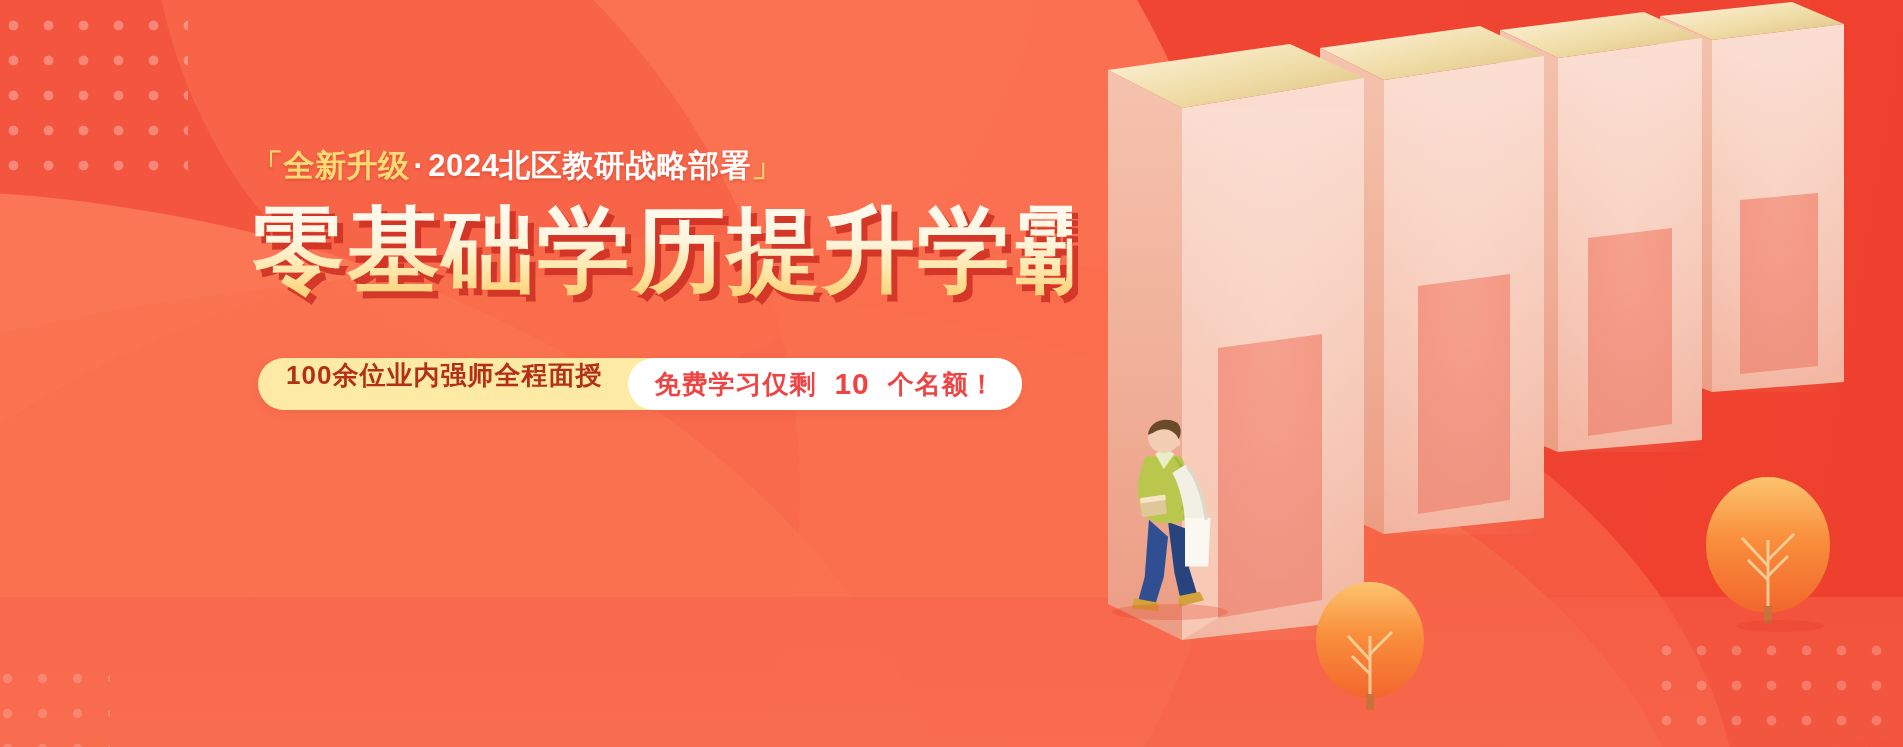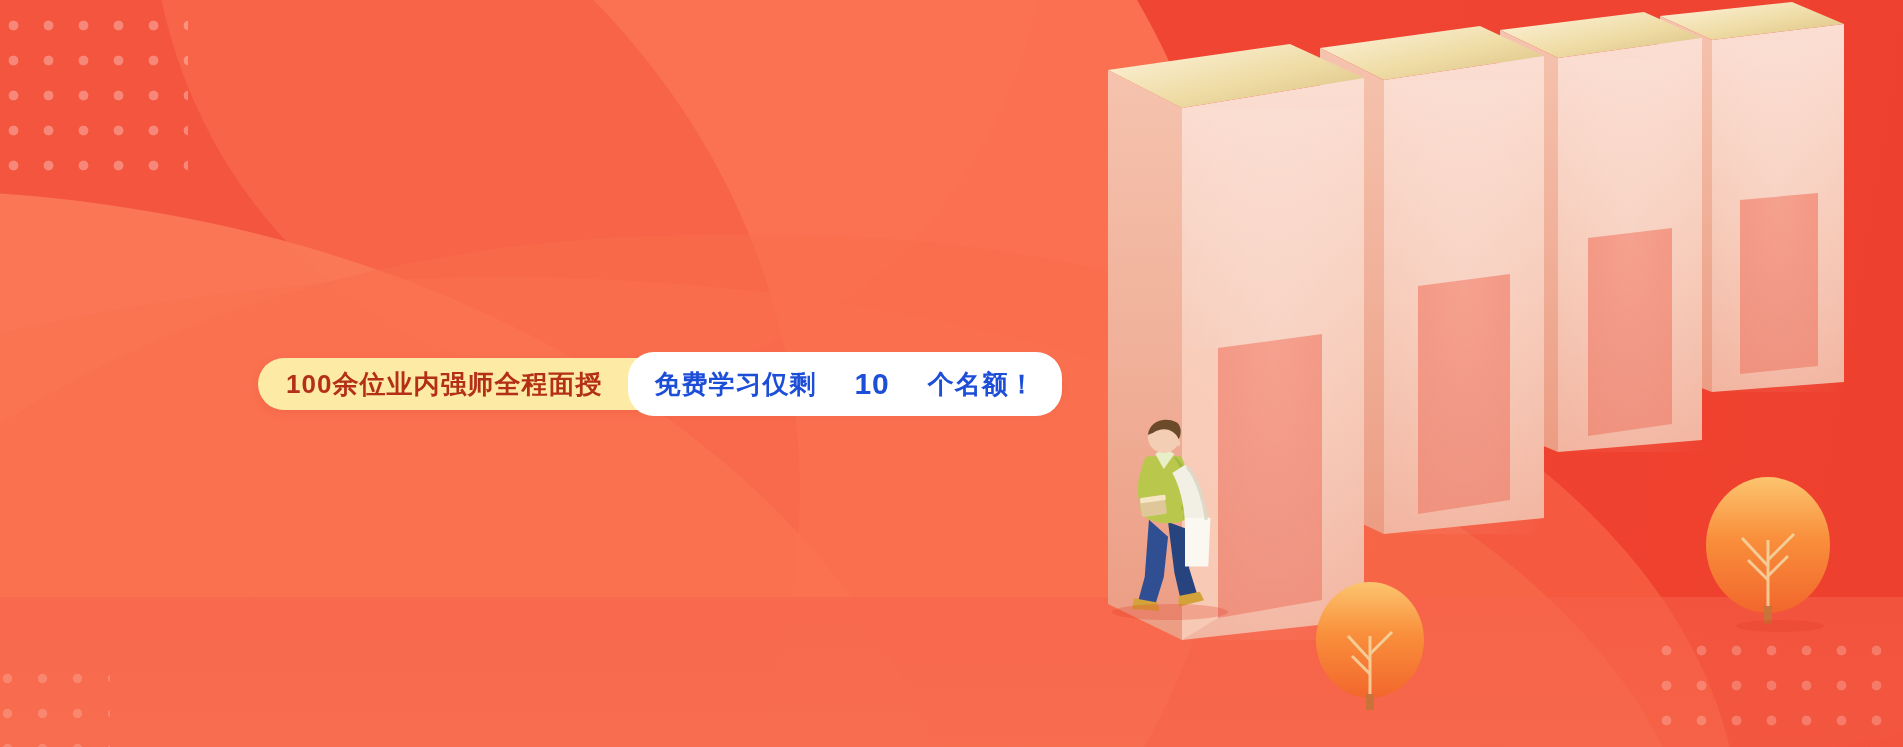--- a/index.html
+++ b/index.html
@@ -125,43 +125,42 @@
     -webkit-background-clip:text;
     background-clip:text;
     color:transparent;
     -webkit-text-fill-color:transparent;
     filter:drop-shadow(6px 7px 0 rgba(205,46,33,.85));
   }
 
   
   .badges{
     position:absolute; left:258px; top:358px;
-    display:flex; align-items:center;
+    display:flex; 
     height:52px;
     background:#fdeaa4;
     border-radius:26px;
     padding:0 0 0 28px;
     box-shadow:0 3px 10px rgba(180,40,25,.12);
   }
   .badge-left{
     font-size:26px; font-weight:700; letter-spacing:1px;
     color:#b32f18;
     white-space:nowrap;
     padding-right:26px;
   }
   .badge-right{
     display:flex; align-items:center;
-    height:64px;
+    height:52px;
     background:#ffffff;
     border-radius:26px;
     padding:0 26px;
     font-size:26px; font-weight:700; letter-spacing:1px;
-    color:#1d4ed8;
+    color:#ef4444;
     white-space:nowrap;
-    gap:20px;
   }
   .badge-right .num{ font-size:30px; padding:0 18px; }
 
   
   .illus{ position:absolute; left:960px; top:0; width:943px; height:747px; }
   .illus svg{ display:block; width:100%; height:100%; }
 </style>
 </head>
 <body>
 
@@ -295,20 +294,27 @@
         <path d="M52 46 C62 58 68 78 70 96" stroke="#ddd8c8" stroke-width="3" fill="none"></path>
 
         <circle cx="30" cy="18" r="15" fill="#f3cdb4"></circle>
         <path d="M15 16 C16 4 30 -2 42 4 C48 8 46 18 44 20 C40 10 28 8 20 14 Z" fill="#6b4a2a"></path>
         <path d="M42 20 C46 20 47 26 43 27 L41 22 Z" fill="#f3cdb4"></path>
       </g>
       <ellipse cx="210" cy="612" rx="58" ry="8" fill="#e4402c" opacity=".28"></ellipse>
     </svg>
   </div>
 
+  <div class="copy">
+    <div class="kicker">
+      <span class="brk">「</span><span class="hl">全新升级</span><span class="dot">·</span><span>2024北区教研战略部署</span><span class="brk">」</span>
+    </div>
+
+    <div class="headline">零基础学历提升学霸班</div>
+  </div>
 
   <div class="badges">
     <span class="badge-left">100余位业内强师全程面授</span>
     <span class="badge-right">
       <span>免费学习仅剩</span>
         <span class="num">10</span>
         <span>个名额！</span>
     </span>
   </div>
 

